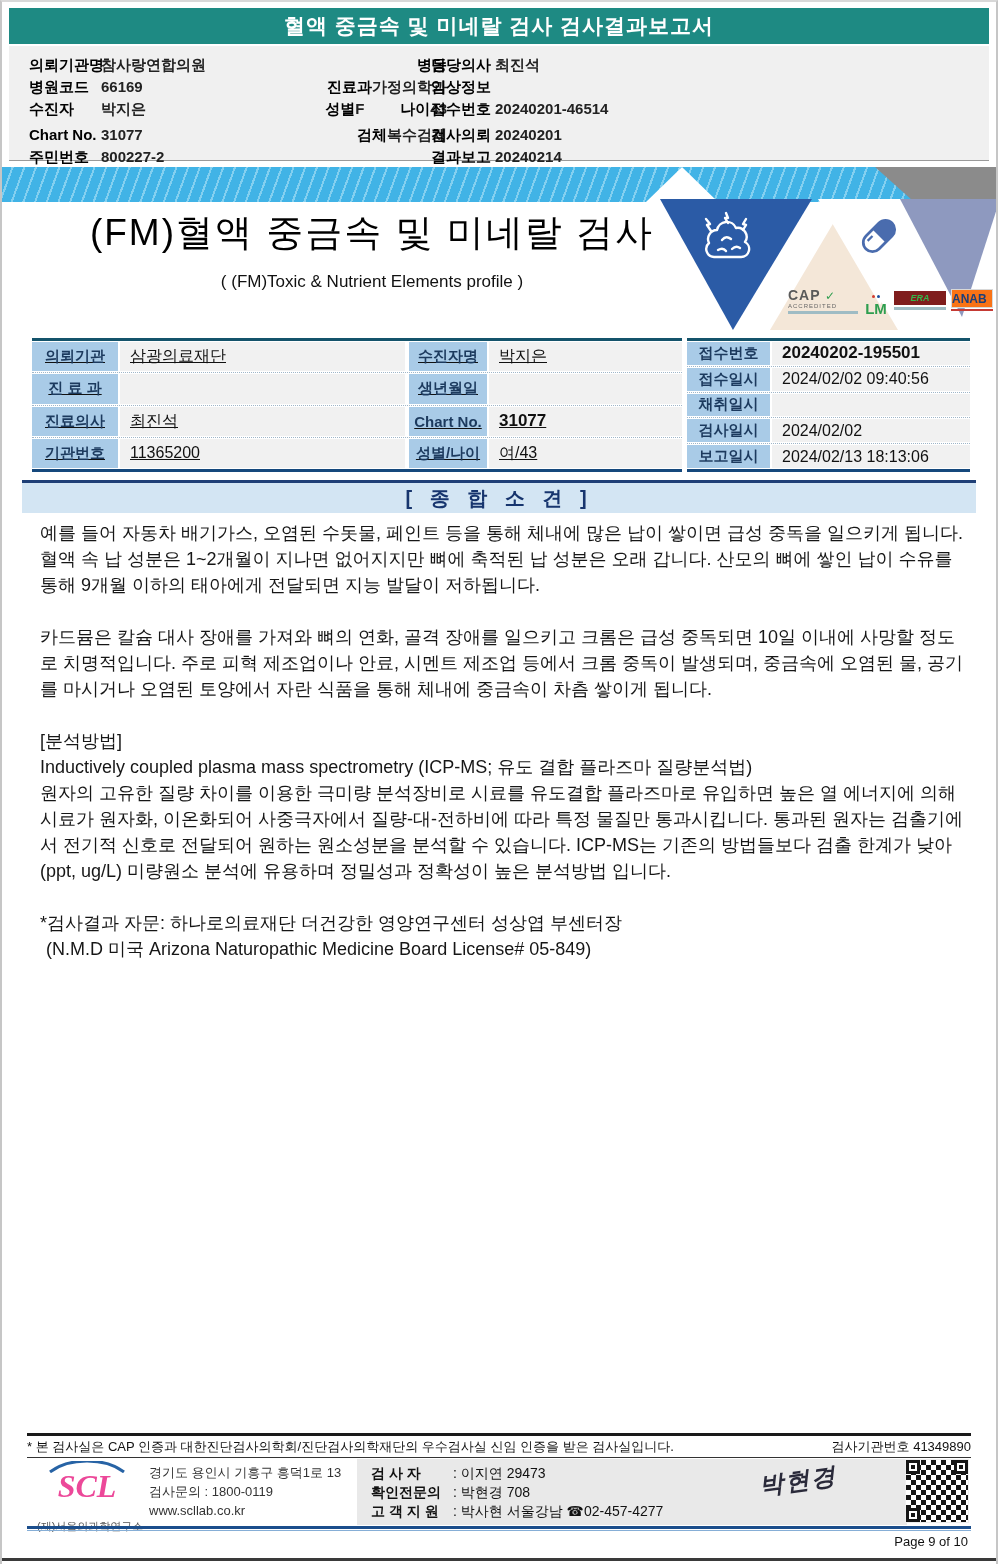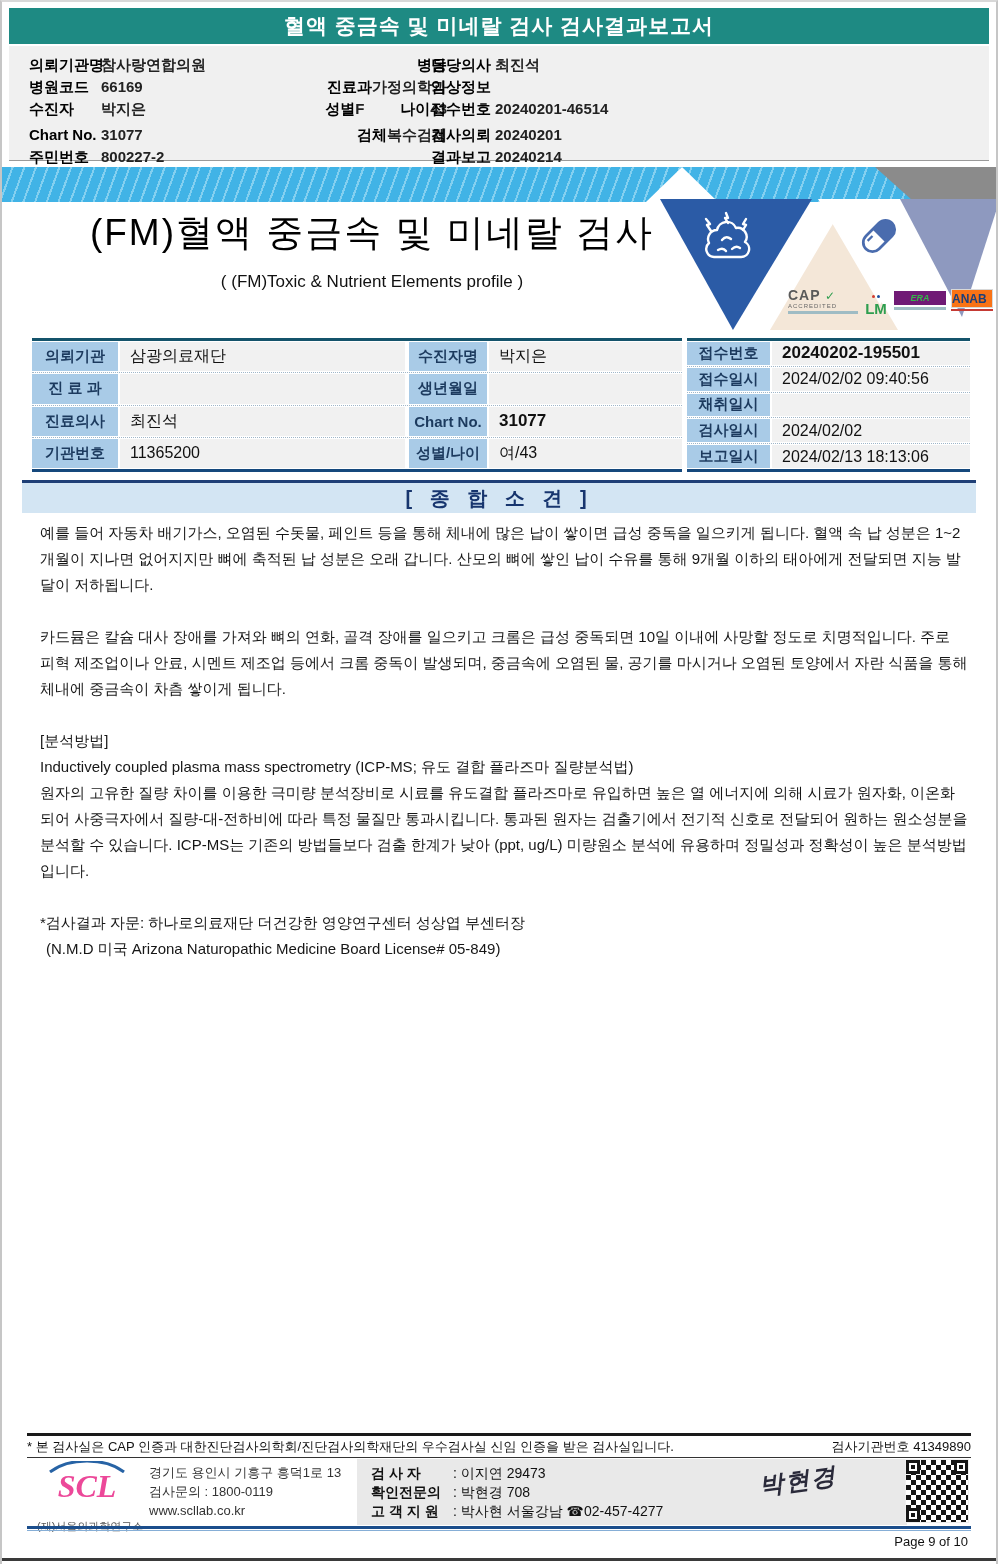--- a/index.html
+++ b/index.html
@@ -43,51 +43,51 @@
   .logo-cap .cap-big{font-size:14px;font-weight:bold;letter-spacing:1px;}
   .logo-cap .cap-sub{font-size:6px;letter-spacing:1px;color:#666;}
   .logo-cap .cap-check{color:#2f9e4f;font-size:12px;font-weight:bold;}
   .cap-bar,.acc-bar{height:3px;background:#9fbcc4;margin-top:2px;}
   .logo-lim{width:26px;text-align:center;line-height:1;}
   .lim-dots i{display:inline-block;width:3px;height:3px;border-radius:50%;margin:0 1px;}
   .lim-dots .d-red{background:#d23b2f;}
   .lim-dots .d-blue{background:#1d4f9e;}
   .logo-lim .lim-txt{font-size:15px;font-weight:bold;color:#2e9e4f;letter-spacing:0;}
   .logo-era{width:52px;line-height:1;}
-  .logo-era .era-box{background:#701a75;color:#35b54a;font-size:9px;font-style:italic;font-weight:bold;
+  .logo-era .era-box{background:#7f1d1d;color:#35b54a;font-size:9px;font-style:italic;font-weight:bold;
                      text-align:center;padding:3px 0 2px;}
   .logo-anab{width:42px;line-height:1;}
   .logo-anab .anab-box{background:#f97316;border:1px solid #d8d8d8;color:#1b3f7a;font-size:12px;font-weight:bold;
                        padding:3px 0 2px;}
   .anab-red{height:2px;background:#c53a34;margin-top:1px;}
   
   .title-block{position:absolute;top:206px;left:60px;width:620px;text-align:center;}
   .title-main{font-size:37px;color:#000;letter-spacing:2px;}
   .title-sub{font-size:17px;font-weight:normal;margin-top:14px;}
   
   .info-table{position:absolute;top:336px;left:30px;width:938px;height:134px;}
   .it-sub{position:absolute;top:0;bottom:0;border-top:3px solid #14536b;border-bottom:3px solid #15487c;box-sizing:border-box;}
   .it-left{left:0;width:650px;}
   .it-right{right:0;width:283px;}
   .it-rows{display:flex;flex-direction:column;height:100%;}
   .it-row{flex:1;display:grid;align-items:stretch;border-bottom:1px dotted #9fb6c9;}
   .it-row:last-child{border-bottom:none;}
-  .it-left .it-row{grid-template-columns:88px 289px 80px 193px;}
+  .it-left .it-row{grid-template-columns:88px 289px 80px 193px;text-decoration:underline;}
   .it-right .it-row{grid-template-columns:85px 198px;}
   .it-label{background:#a9cbe7;color:#1c3a5e;font-weight:bold;font-size:15px;display:flex;align-items:center;
             justify-content:center;border-right:2px solid #fff;border-top:1px solid #fff;border-bottom:1px solid #fff;}
   .it-val{background:#f1f1f1;color:#111;font-size:16px;display:flex;align-items:center;padding-left:10px;
           border-top:1px solid #fff;border-bottom:1px solid #fff;}
   .it-val.bold{font-weight:bold;font-size:17px;}
   .it-gapcol{border-right:4px solid #fff;}
   
   .summary-bar{position:absolute;top:478px;left:20px;right:20px;height:33px;background:#d3e5f3;
                border-top:3px solid #1f3f76;box-sizing:border-box;text-align:center;}
   .summary-bar span{font-size:20px;font-weight:bold;color:#17356e;letter-spacing:6px;line-height:30px;}
-  .body-text{position:absolute;top:518px;left:38px;width:928px;font-size:15px;line-height:26px;color:#161616;}
+  .body-text{position:absolute;top:518px;left:38px;width:928px;font-size:18px;line-height:26px;color:#161616;}
   .para{margin:0 0 26px 0;}
   .line{margin:0;}
   .consult2{padding-left:6px;}
   
   .cert-line{position:absolute;top:1431px;left:25px;right:25px;border-top:3px solid #1a1a1a;border-bottom:1px solid #333;
              height:25px;display:flex;justify-content:space-between;align-items:center;font-size:13px;color:#111;box-sizing:border-box;}
   .footer{position:absolute;top:1457px;left:25px;right:25px;height:66px;}
   .staff-box{position:absolute;left:330px;top:0;width:550px;height:66px;background:#e9e9e9;padding:5px 14px;box-sizing:border-box;}
   .staff-row{font-size:14px;line-height:19px;white-space:nowrap;color:#111;}
   .staff-label{display:inline-block;width:82px;font-weight:bold;}

